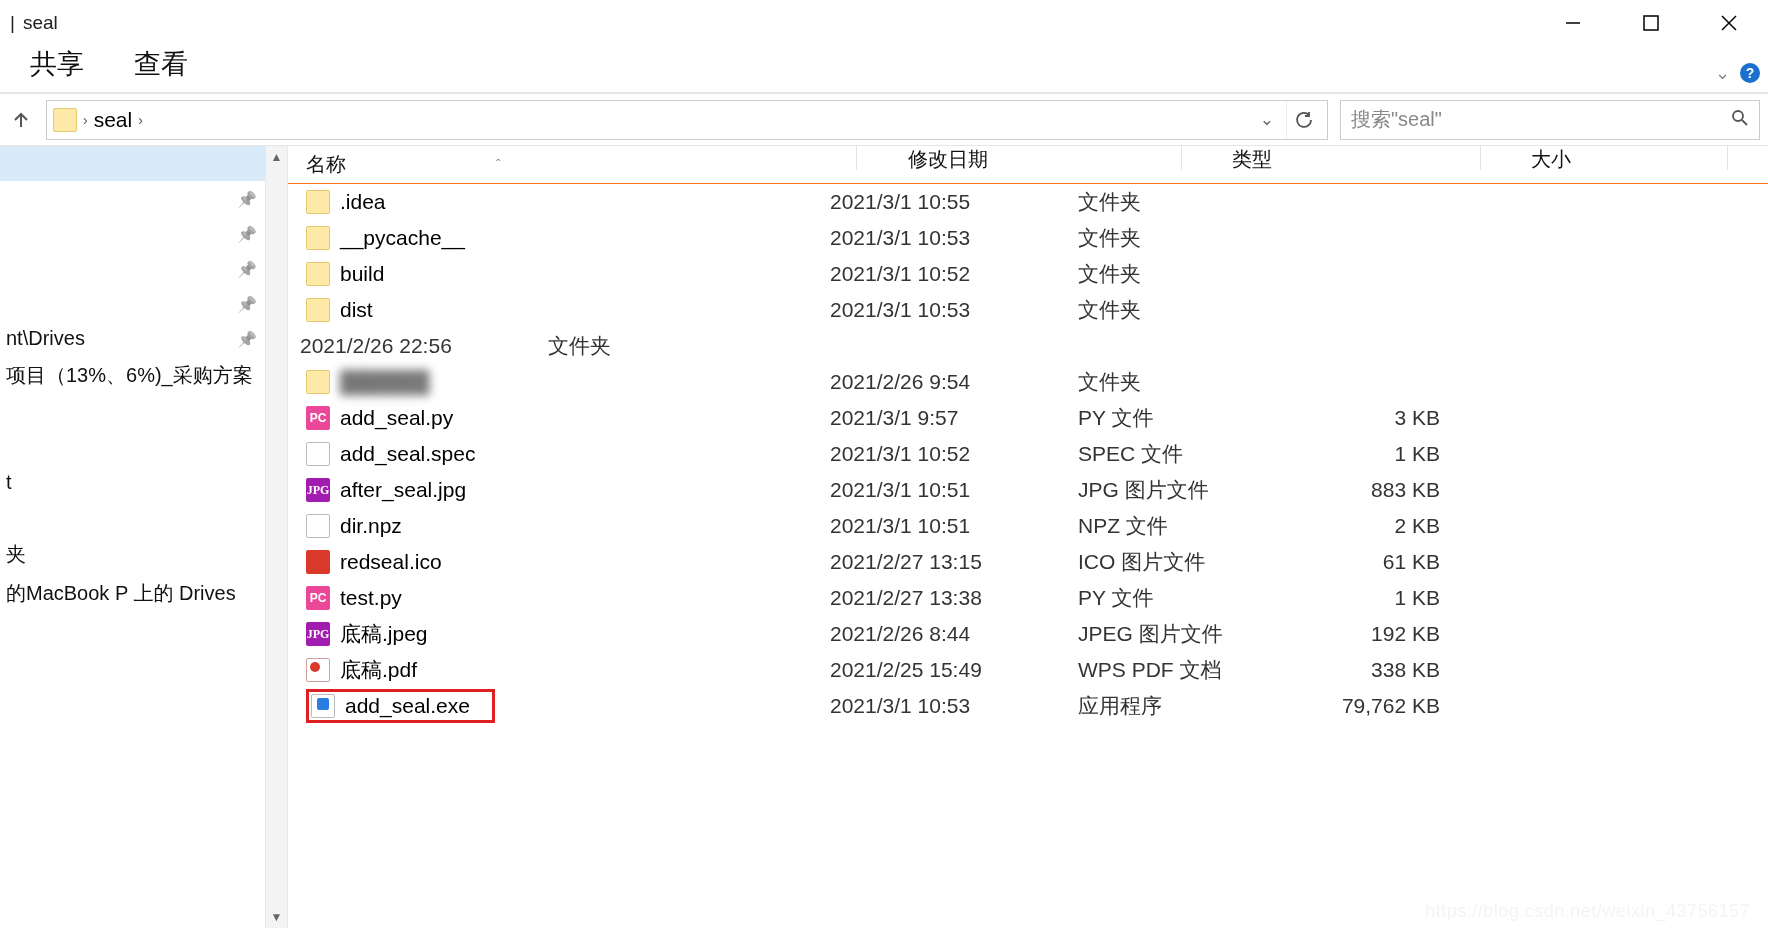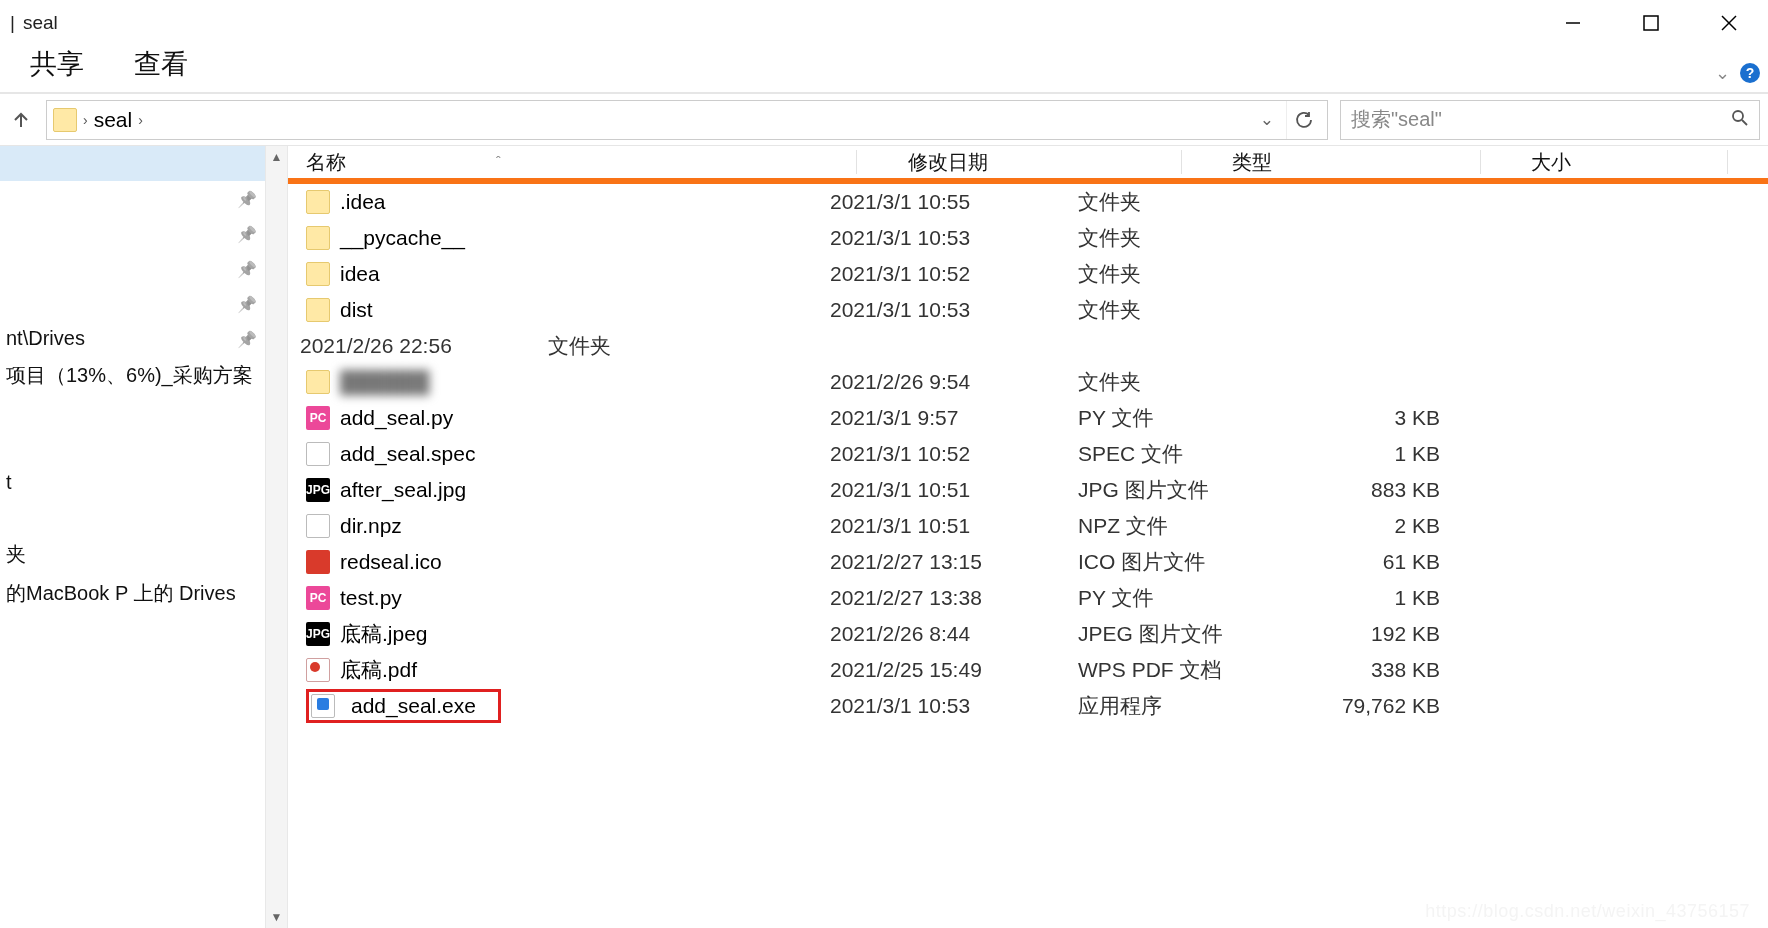--- a/index.html
+++ b/index.html
@@ -39,48 +39,48 @@
   .sidebar { width: 288px; border-right: 1px solid #e8e8e8; display: flex; position: relative; }
   .sidebar-inner { flex: 1; overflow: hidden; font-size: 20px; color: #111; }
   .sidebar-row { padding: 6px 6px 6px 6px; white-space: nowrap; display: flex; align-items: center; }
   .sidebar-row.selected { background: #d9eaf8; }
   .pin { width: 18px; height: 18px; color: #6f8eaf; transform: rotate(45deg); font-size: 16px; }
   .sidebar-scroll { width: 22px; background: #f4f4f4; border-left: 1px solid #e8e8e8; display: flex; flex-direction: column; align-items: center; }
   .sidebar-scroll .arrow { width: 100%; height: 22px; display:flex; align-items:center; justify-content:center; color:#666; font-size:12px; background:#f4f4f4; }
   .sidebar-scroll .track { flex: 1; background: #f4f4f4; }
 
   .content { flex: 1; overflow: hidden; }
-  .headers { display: flex; height: 38px; align-items: center; border-bottom: 6px solid #f97316; font-size: 20px; color: #111; gap: 38px; }
+  .headers { display: flex; height: 38px; border-bottom: 1px solid #f97316; font-size: 20px; color: #111; gap: 38px; }
   .col-name  { width: 530px; padding-left: 18px; display:flex; align-items:center; gap: 150px;}
   .col-date  { width: 248px; padding-left: 12px; border-left: 1px solid transparent; }
   .col-type  { width: 222px; padding-left: 12px; }
   .col-size  { width: 170px; padding-left: 12px; }
   .col-div   { width: 1px; height: 24px; background: #e2e2e2; }
   .sort-ind  { color: #888; font-size: 14px; }
 
   .rows { }
   .row { display: flex; height: 36px; align-items: center; font-size: 21px; }
   .row .c-name { width: 530px; padding-left: 18px; display: flex; align-items: center; gap: 10px; }
   .row .c-date { width: 248px; padding-left: 12px; color: #333; }
   .row .c-type { width: 222px; padding-left: 12px; color: #333; }
   .row .c-size { width: 170px; padding-right: 18px; text-align: right; color: #333; }
   .file-name.blurred { filter: blur(5px); color: #777; }
 
   .icon { width: 24px; height: 24px; flex-shrink: 0; display:inline-flex; align-items:center; justify-content:center; font-size: 12px; font-weight: bold; color:#fff; border-radius: 2px; }
   .icon.folder { background: #ffe9a6; border: 1px solid #e6c96f; }
   .icon.py     { background: #ec4899; }
   .icon.blank  { background: #fff; border: 1px solid #bbb; }
-  .icon.jpg    { background: #000000; }
+  .icon.jpg    { background: #a21caf; font-family: Liberation Serif, serif; }
   .icon.ico    { background: #d93a2b; }
   .icon.pdf    { background: #fff; border: 1px solid #d0a0a0; position:relative; }
   .icon.pdf::after { content:""; position:absolute; left:3px; top:3px; width:10px; height:10px; background:#d93a2b; border-radius:50%; }
   .icon.exe    { background: #fff; border: 1px solid #bbb; position:relative; }
   .icon.exe::after { content:""; position:absolute; left:5px; top:3px; width:12px; height:12px; background:#2a7de1; border-radius:2px; }
 
-  .highlight-box { border: 3px solid #e02020; display:inline-flex; align-items:center; gap:16px; padding: 2px 22px 2px 2px; }
+  .highlight-box { border: 3px solid #e02020; display:inline-flex; align-items:center; gap:10px; padding: 2px 22px 2px 2px; }
   .watermark { position: absolute; right: 18px; bottom: 6px; color: #f4f4f4; font-size: 18px; letter-spacing: 0.5px; }
 </style>
 </head>
 <body>
 
 <div class="title-bar">
   <div class="title-left">
     <span class="title-text">|</span>
     <span class="title-text">seal</span>
   </div>
@@ -229,21 +229,21 @@
             <span class="icon folder"></span>
             <span class="file-name">__pycache__</span>
           </div>
           <div class="c-date">2021/3/1 10:53</div>
           <div class="c-type">文件夹</div>
           <div class="c-size"></div>
         </div>
         <div class="row">
           <div class="c-name">
             <span class="icon folder"></span>
-            <span class="file-name">idea</span>
+            <span class="file-name">build</span>
           </div>
           <div class="c-date">2021/3/1 10:52</div>
           <div class="c-type">文件夹</div>
           <div class="c-size"></div>
         </div>
         <div class="row">
           <div class="c-name">
             <span class="icon folder"></span>
             <span class="file-name">dist</span>
           </div>

